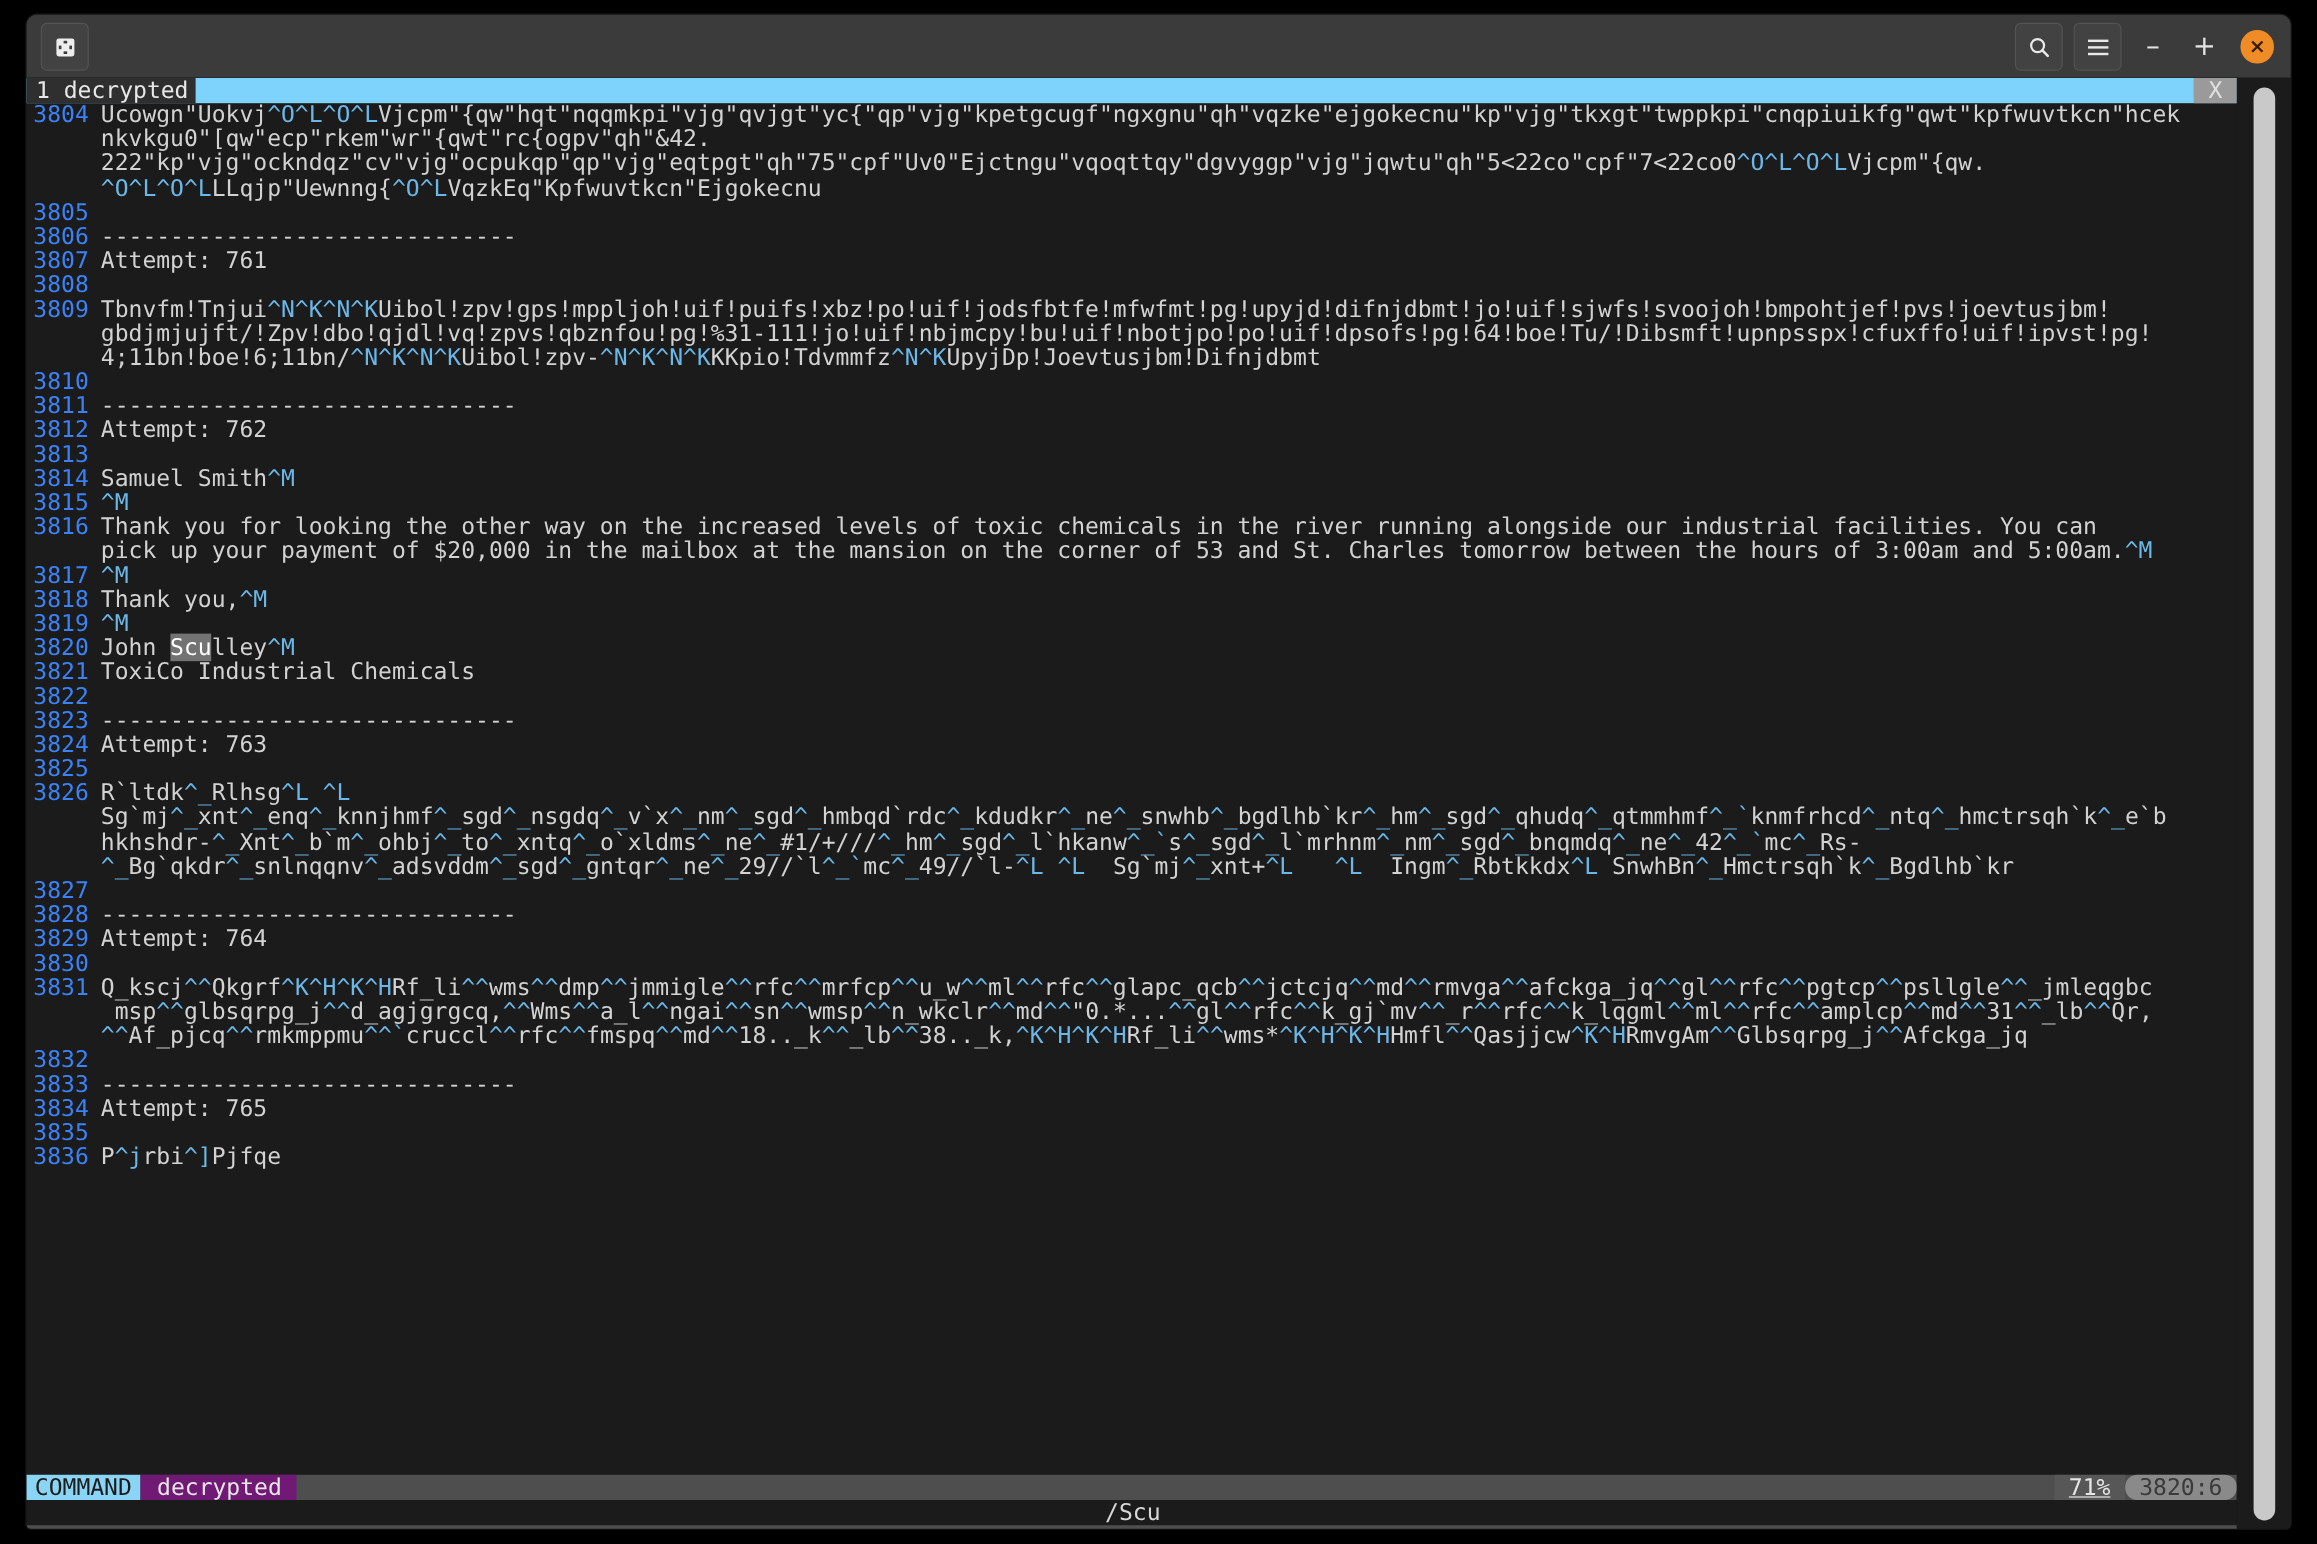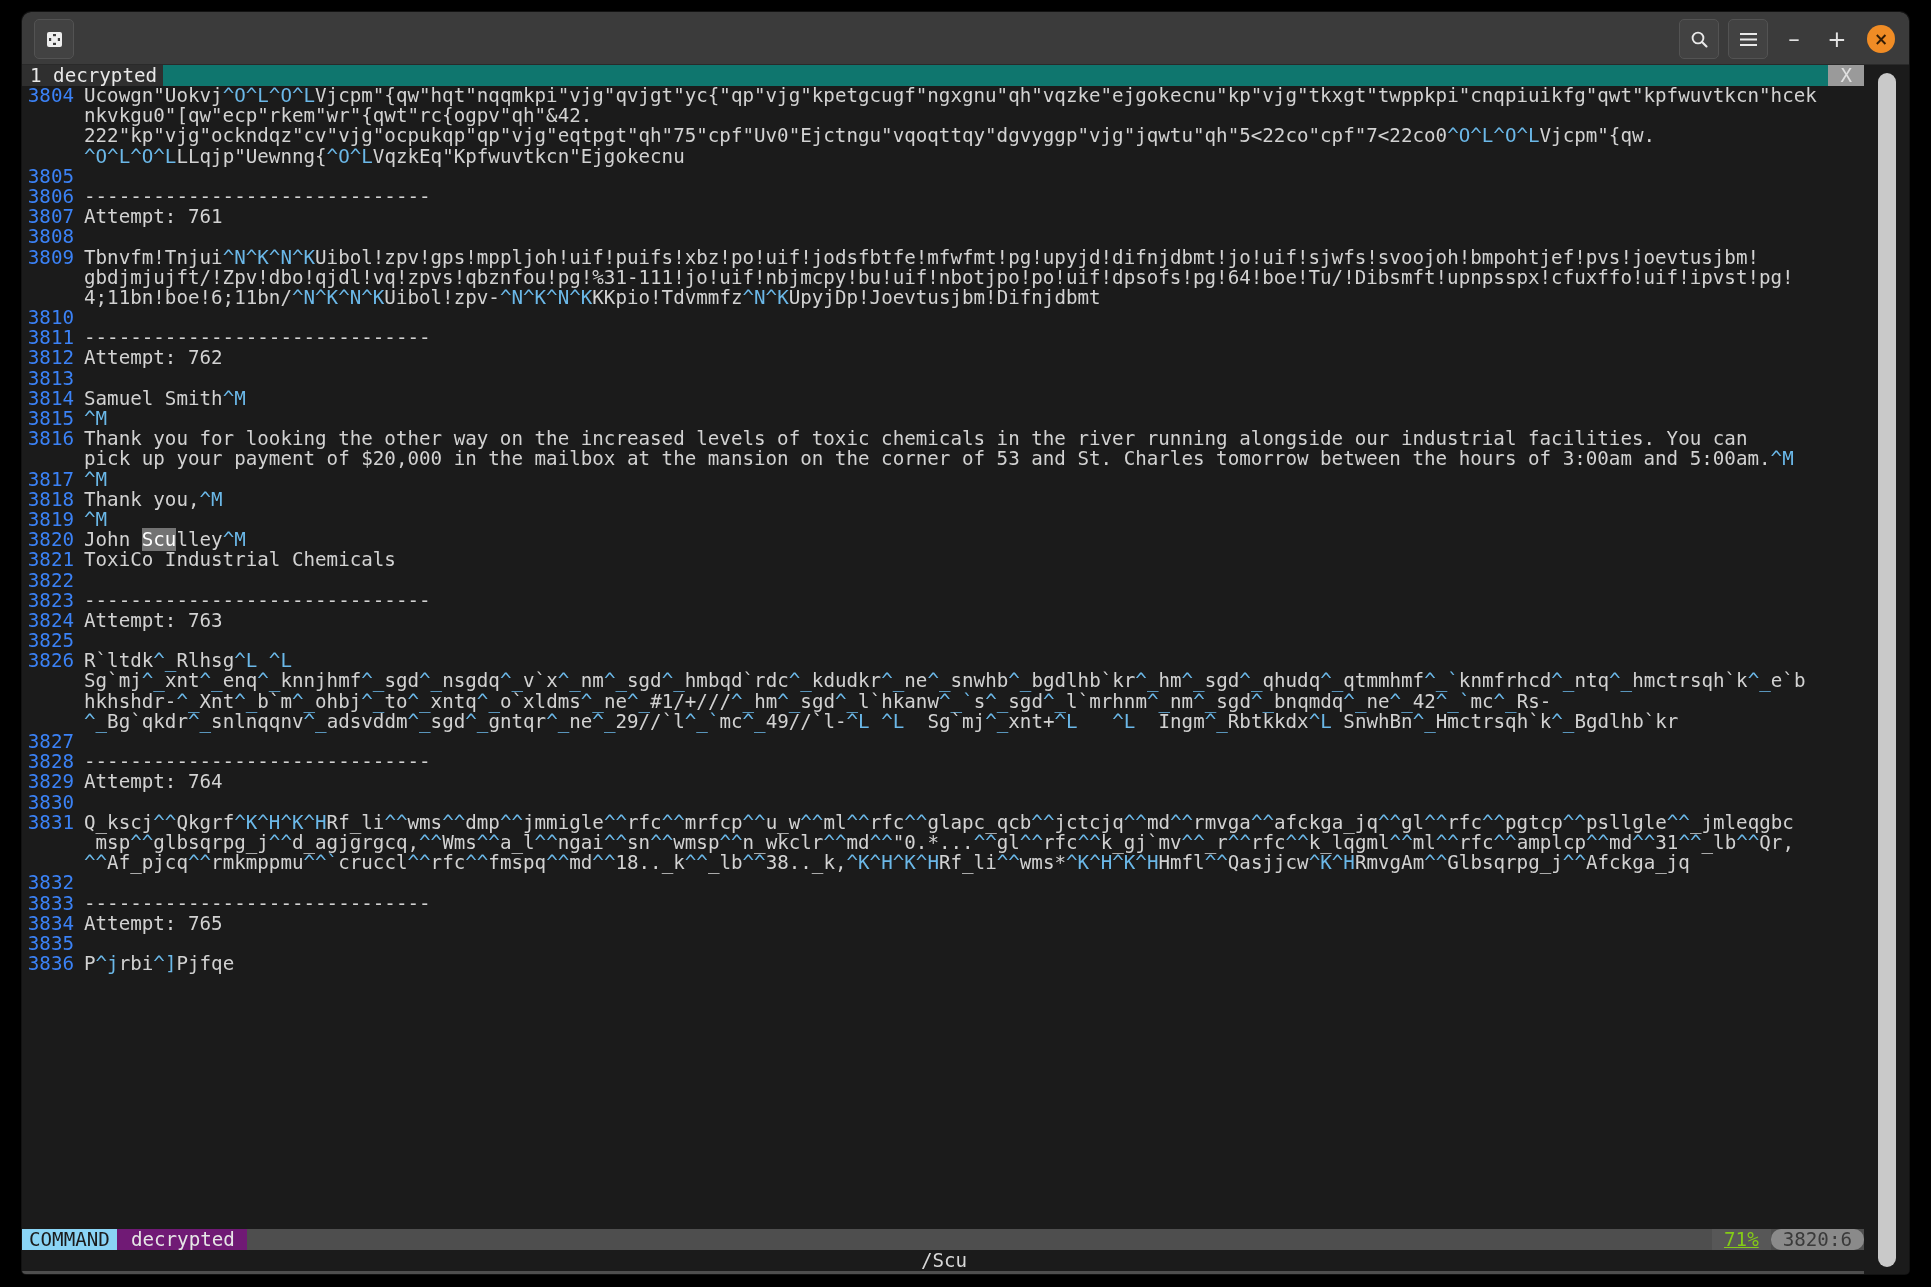--- a/index.html
+++ b/index.html
@@ -109,21 +109,21 @@
     letter-spacing: 0px;
   }
 
   
   #tabbar {
     position: absolute;
     left: 0;
     top: 0;
     right: 45px;
     height: 21px;
-    background: #0f766e;
+    background: #7dd3fc;
     display: flex;
     align-items: center;
     font-size: 19.2px;
     line-height: 21px;
     white-space: pre;
     color: #c8c8c8;
   }
   #tab-active {
     background: #2f2f2f;
     color: #e8e8e8;
@@ -194,21 +194,21 @@
     text-align: center;
   }
   #status-file {
     background: #701a75;
     color: #e6e6e6;
     padding: 0 12px 0 14px;
   }
   #status-spacer { flex: 1; background: #4e4e4e; }
   #status-pct {
     background: #575757;
-    color: #84cc16;
+    color: #e5e5e5;
     padding: 0 12px;
     text-decoration: underline;
   }
   #status-pos {
     background: #8a8a8a;
     color: #3a3a3a;
     padding: 0 12px;
     border-radius: 10px;
   }
 

